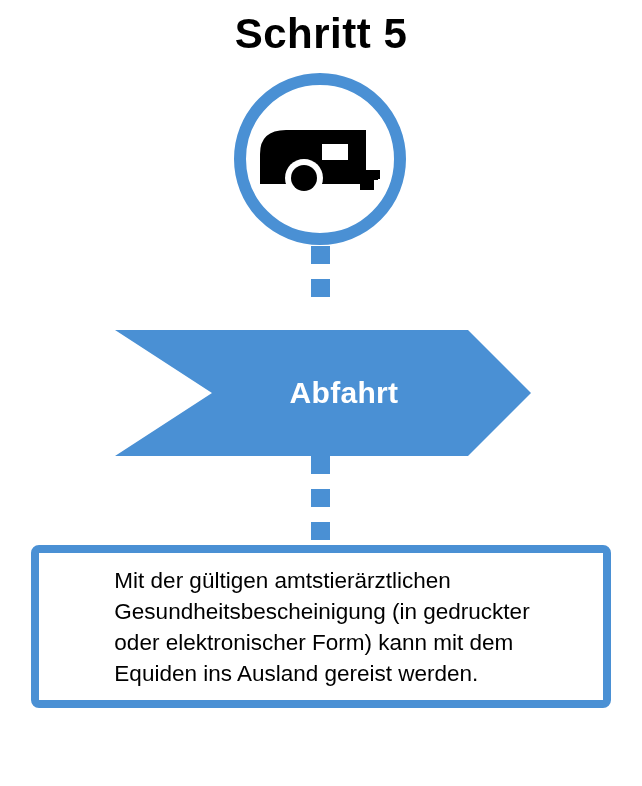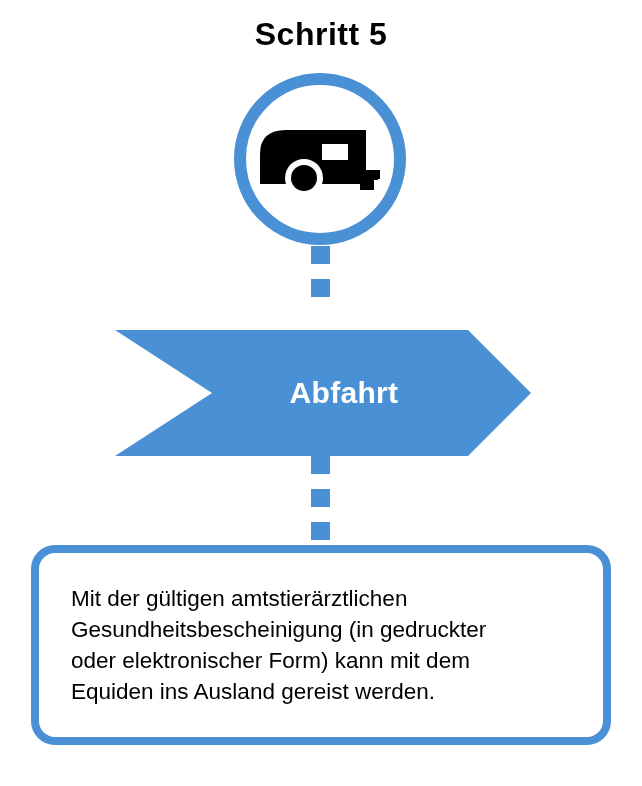--- a/index.html
+++ b/index.html
@@ -19,21 +19,21 @@
     height: 786px;
   }
 
   
   #step-title {
     position: absolute;
     top: 14px;
     left: 0;
     width: 642px;
     text-align: center;
-    font-size: 32px;
+    font-size: 42px;
     font-weight: bold;
     color: #000000;
     letter-spacing: 0.5px;
     line-height: 40px;
   }
 
   
   #icon-circle {
     position: absolute;
     left: 234px;
@@ -108,27 +108,28 @@
     font-weight: bold;
     letter-spacing: 0.3px;
   }
 
   
   #info-box {
     position: absolute;
     left: 31px;
     top: 545px;
     width: 580px;
-    height: 200px;
+    height: 163px;
     border: 8px solid #4A90D4;
-    border-radius: 24px;
+    border-radius: 8px;
     background: #ffffff;
     box-sizing: border-box;
     display: flex;
     align-items: center;
+    justify-content: center;
   }
   #info-box-text {
     padding: 0 30px 0 32px;
     font-size: 22.5px;
     line-height: 31px;
     color: #000000;
     white-space: pre-line;
   }
 </style>
 </head>

